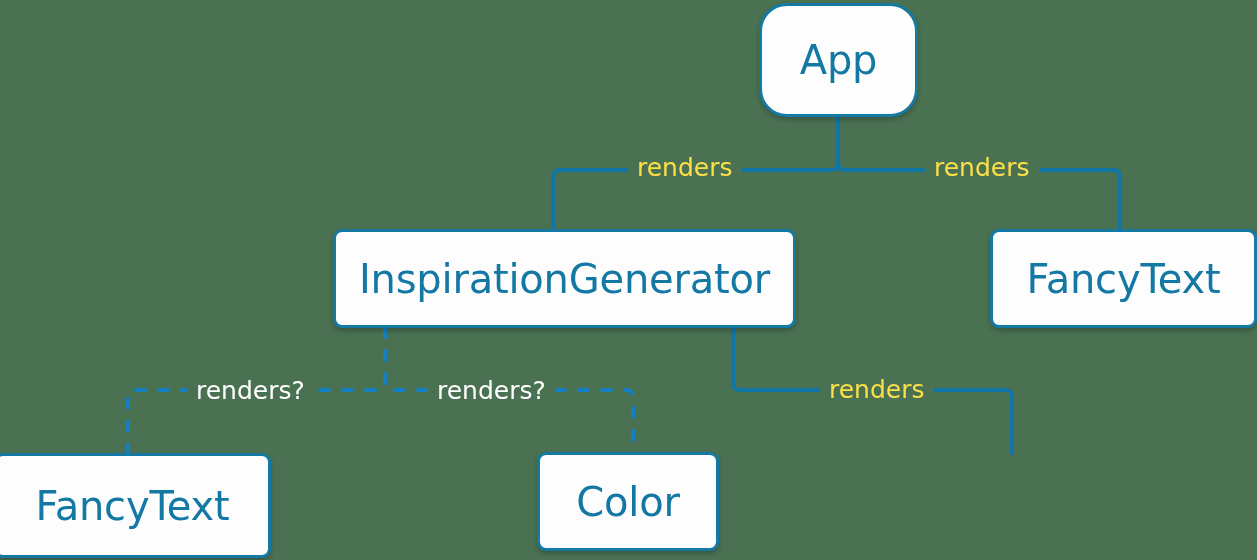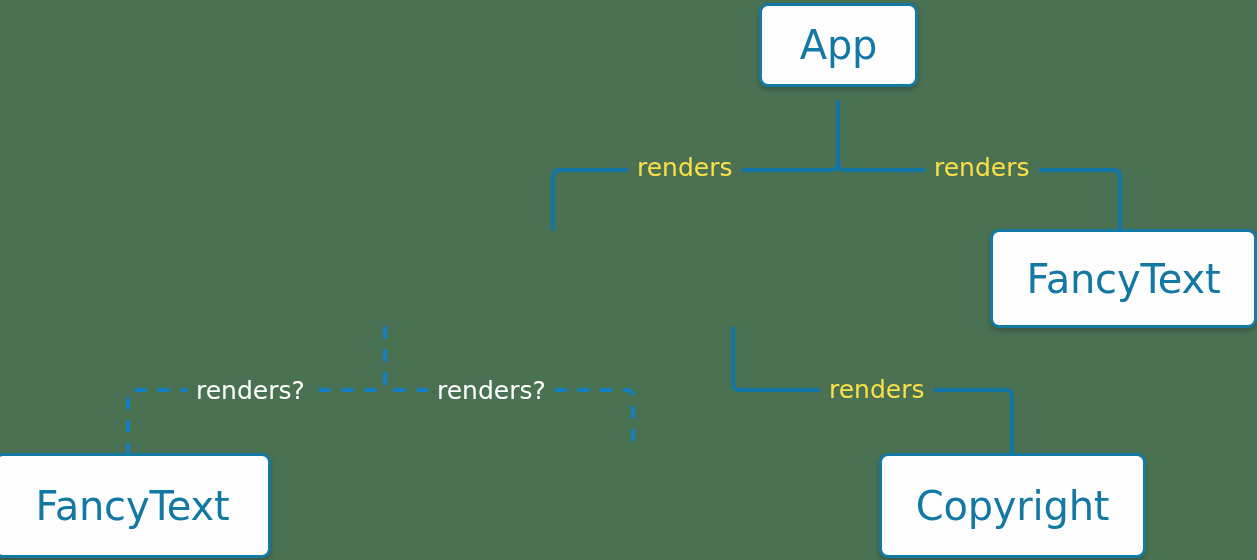--- a/index.html
+++ b/index.html
@@ -41,21 +41,21 @@
     color: #1378a4;
     letter-spacing: -0.2px;
     white-space: nowrap;
     z-index: 3;
   }
   .node-label {
     display: block;
     line-height: 1;
   }
   
-  #node-app        { left: 759px; top: 3px;   width: 159px; height: 84px; }
+  #node-app        { left: 759px; top: 3px;   width: 159px; height: 114px; border-radius: 28px; }
   #node-app .node-label { font-size: 40px; }
 
   #node-inspiration{ left: 333px; top: 229px; width: 463px; height: 99px; }
   #node-inspiration .node-label { font-size: 40px; }
 
   #node-fancytext-right { left: 990px; top: 229px; width: 267px; height: 99px; }
   #node-fancytext-right .node-label { font-size: 40px; }
 
   #node-fancytext-left  { left: -6px; top: 453px; width: 277px; height: 105px; }
   #node-fancytext-left .node-label { font-size: 40px; }
@@ -110,27 +110,30 @@
   <span id="label-renders-copy" class="edge-label solid">renders</span>
 
   <span id="label-renders-q1" class="edge-label dashed">renders?</span>
 
   <span id="label-renders-q2" class="edge-label dashed">renders?</span>
 
   <div id="node-app" class="node">
     <span class="node-label">App</span>
   </div>
 
+  <div id="node-inspiration" class="node">
+    <span class="node-label">InspirationGenerator</span>
+  </div>
 
   <div id="node-fancytext-right" class="node">
     <span class="node-label">FancyText</span>
   </div>
 
   <div id="node-fancytext-left" class="node">
     <span class="node-label">FancyText</span>
   </div>
 
+  <div id="node-color" class="node">
+    <span class="node-label">Color</span>
+  </div>
 
-  <div id="node-copyright" class="node">
-    <span class="node-label">Copyright</span>
-  </div>
 
 </div>
 
 </body></html>

